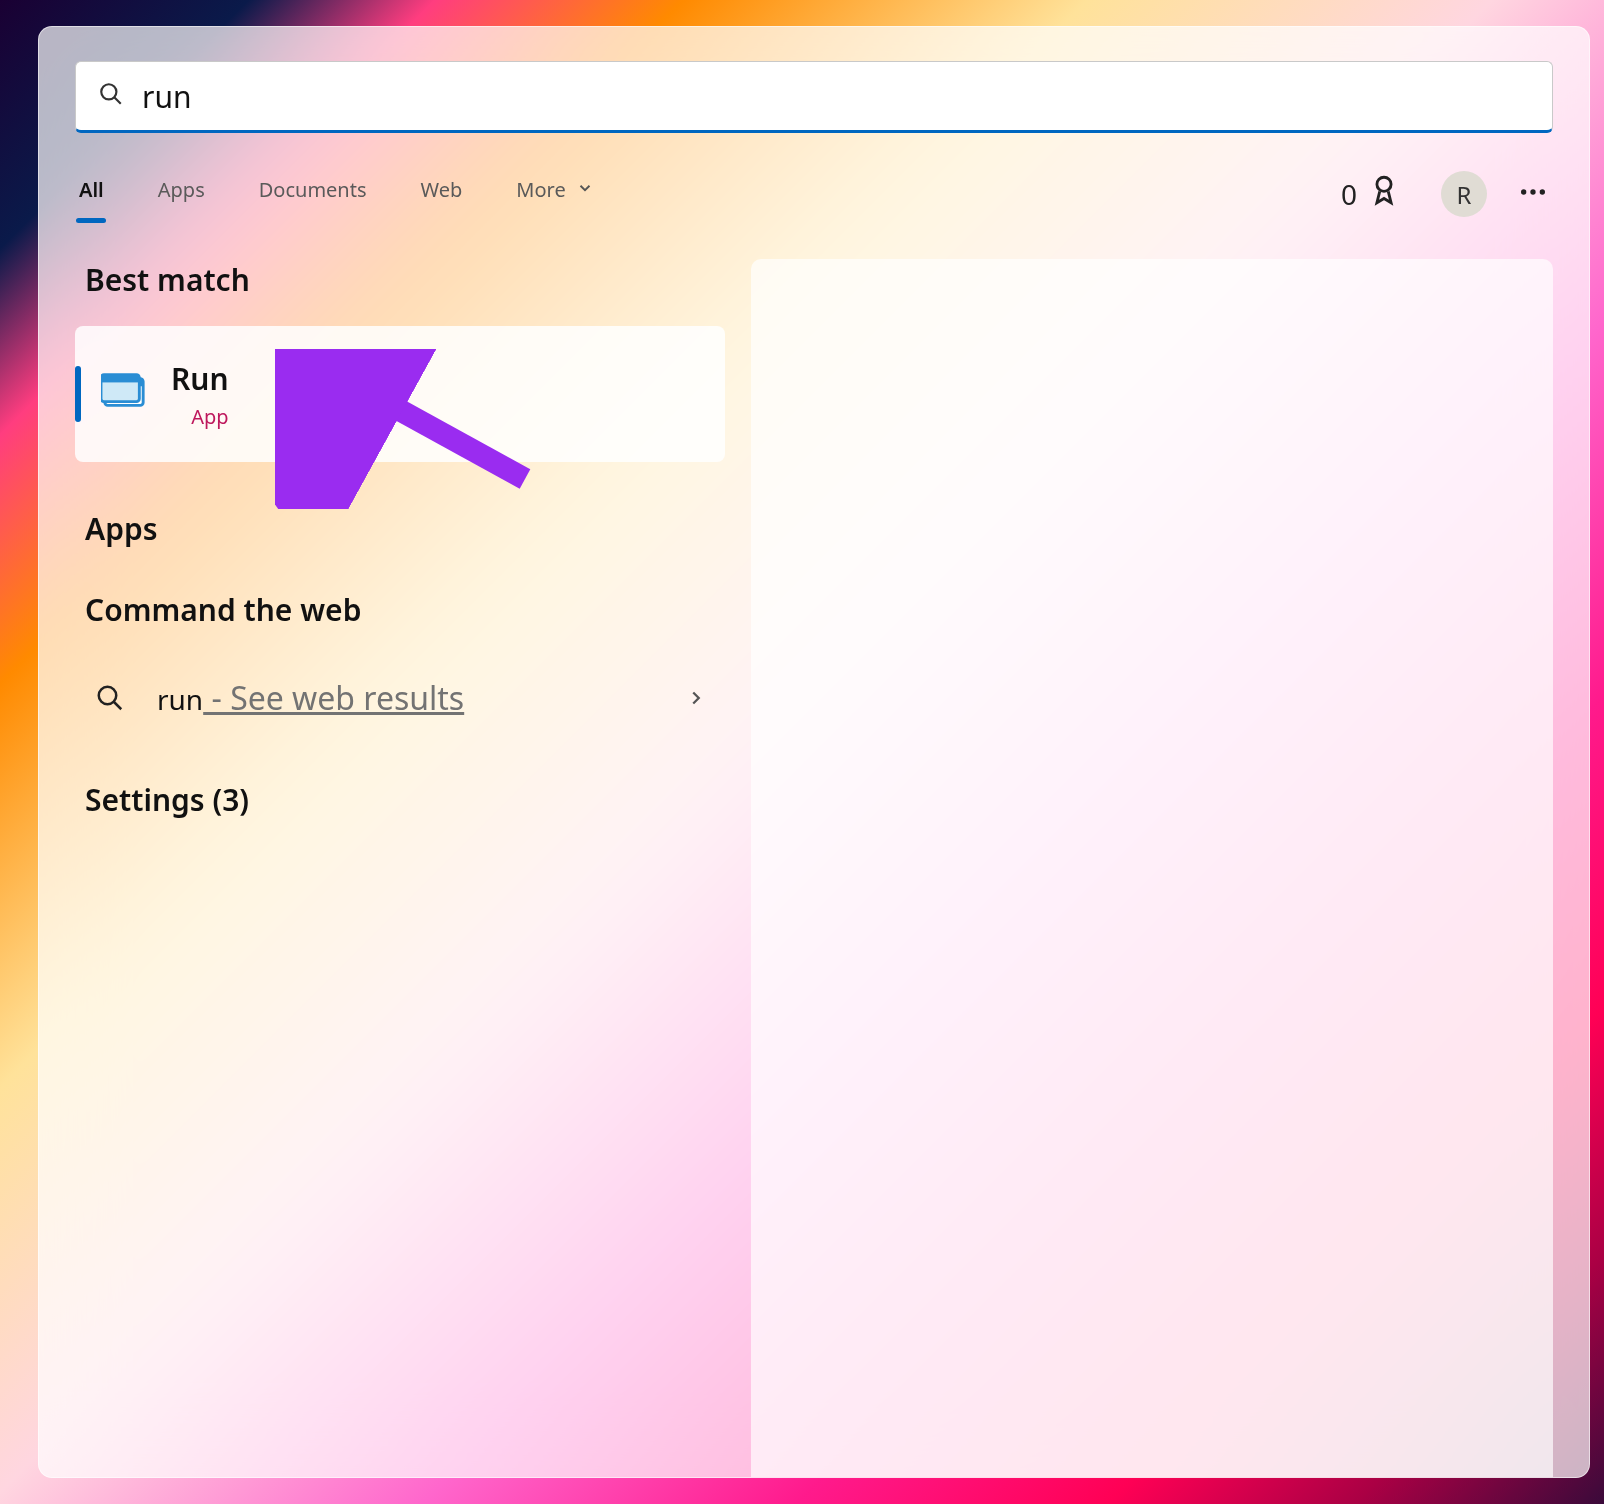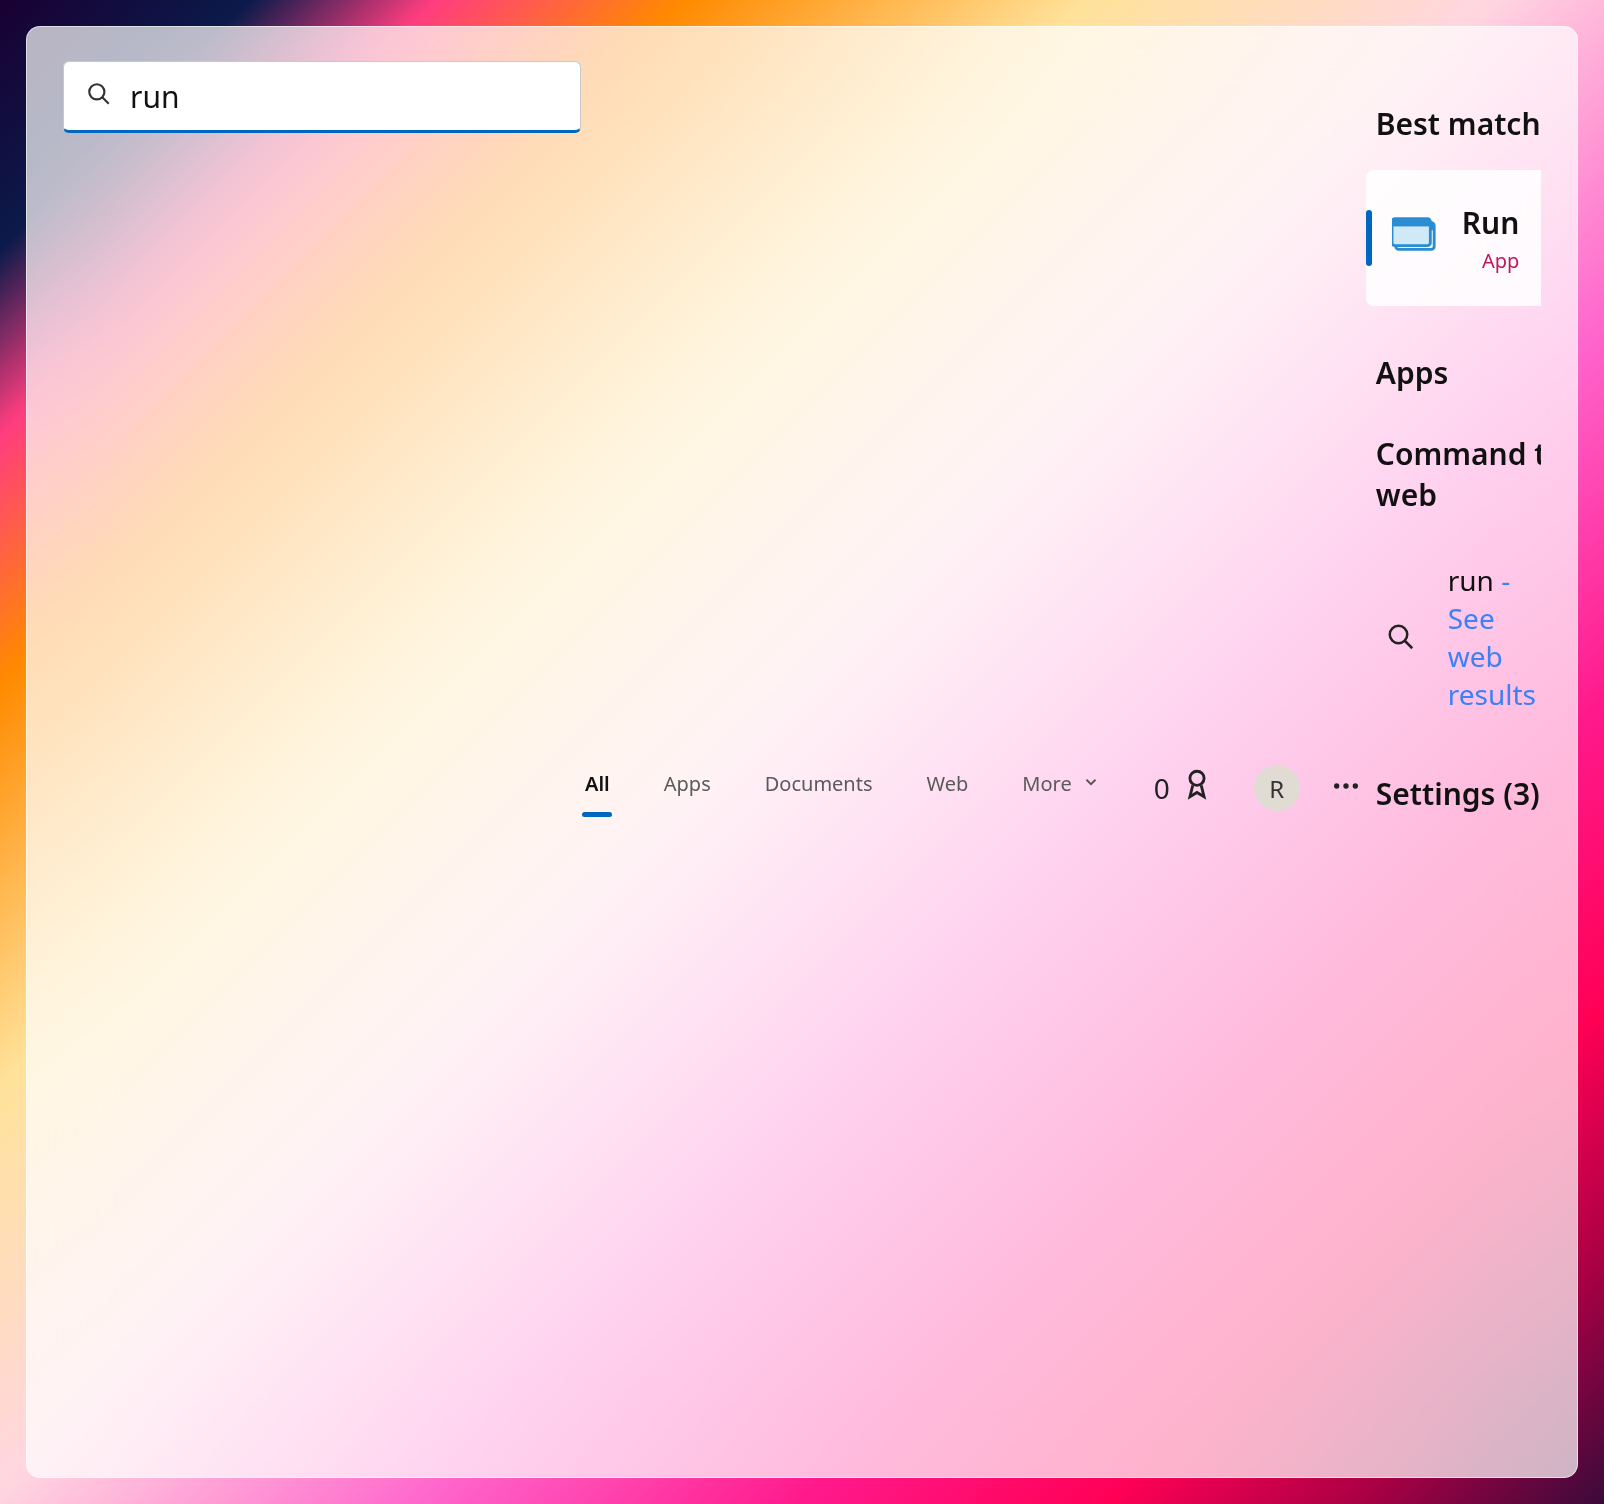--- a/index.html
+++ b/index.html
@@ -16,21 +16,22 @@
   }
   .window {
     width: 100%; height: 100%;
     background: rgba(255,255,255,0.70);
     backdrop-filter: blur(40px);
     border-radius: 14px;
     border: 1px solid rgba(255,255,255,0.55);
     position: relative;
     padding: 34px 36px 0 36px;
     display: flex;
-    flex-direction: row;
+    flex-direction: column;
+    margin-left: 12px;
   }
   
   .search-bar {
     height: 72px;
     background: #ffffff;
     border: 1px solid #c9c9c9;
     border-bottom: 3px solid #0067c0;
     border-radius: 6px;
     display: flex;
     align-items: center;
@@ -137,21 +138,21 @@
   .row-item {
     display:flex; align-items:center;
     padding: 20px 18px 20px 12px;
     cursor:pointer;
     gap: 24px;
   }
   .row-chevron { margin-left:auto; width:22px; height:22px; color:#555; }
   .row-icon-box { width:46px; height:40px; flex:none; display:flex; align-items:center; justify-content:center; }
   .cmd-icon { width:40px; height:34px; background:#000; border-radius:2px; }
   .row-label { font-size:28px; color:#111; }
-  .web-sub { color:#3b82f6; font-size:28px; }
+  .web-sub { color:#737373; font-size:32px;text-decoration:underline; }
 
   .sec { margin-bottom: 40px; }
 
   
   .annotation-arrow {
     position:absolute;
     left: 200px; top: 90px;
     width: 280px; height: 160px;
     pointer-events:none;
   }

